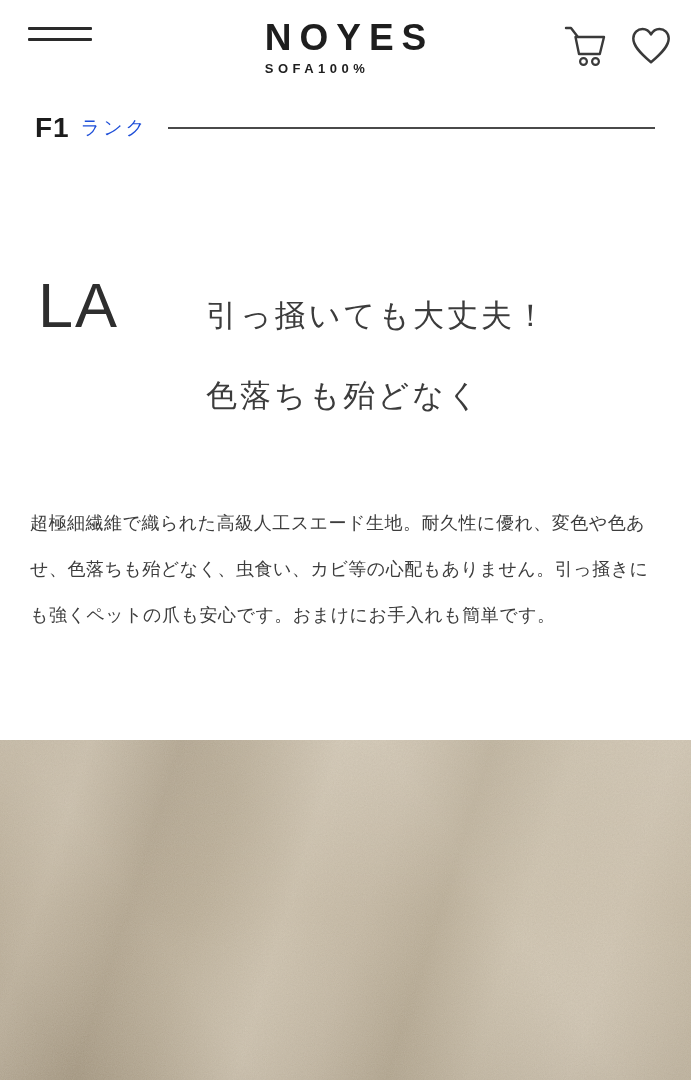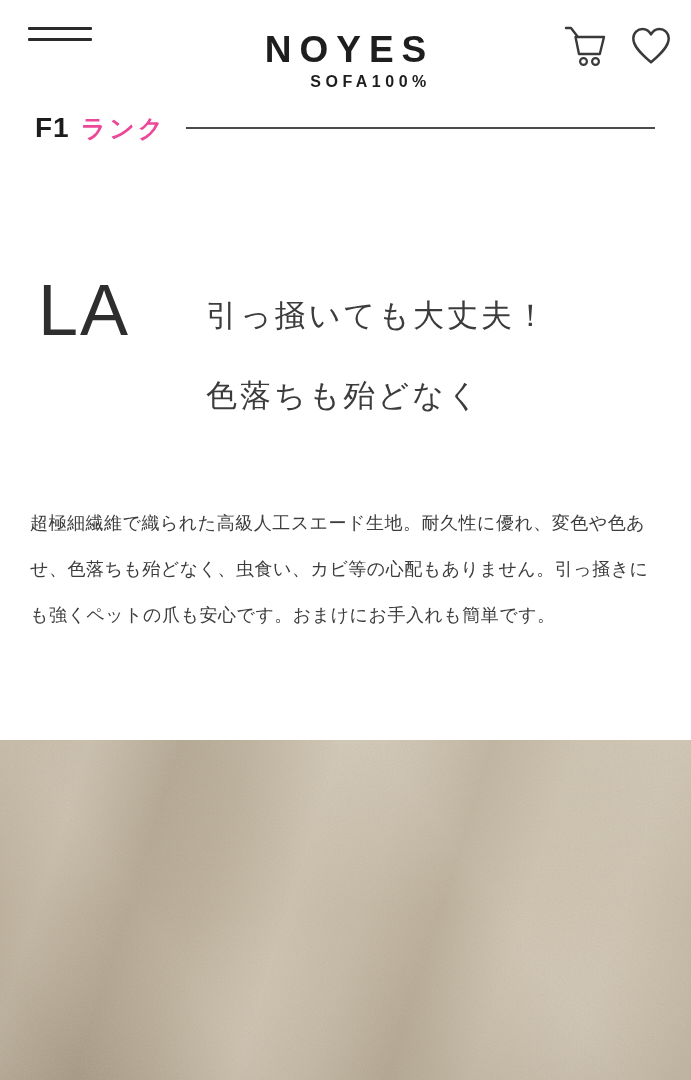--- a/index.html
+++ b/index.html
@@ -18,53 +18,53 @@
   .menu-btn{
     position:absolute;left:26px;top:24px;
     width:70px;height:28px;
     background:none;border:none;padding:0;cursor:pointer;
   }
   .menu-btn .bar{
     display:block;width:64px;height:3px;background:#2a2a2a;
     margin:0 0 8px 2px;border-radius:1px;
   }
   .logo{
-    position:absolute;left:50%;top:30px;transform:translateX(-50%);
-    text-align:right;cursor:pointer;
+    position:absolute;left:50%;top:18px;transform:translateX(-50%);
+    text-align:left;cursor:pointer;
   }
   .brand{
     font-size:37px;font-weight:800;letter-spacing:8px;
     color:#1e1e1e;line-height:1.1;white-space:nowrap;
     margin-right:-8px;
   }
   .tagline{
-    font-size:16px;font-weight:700;letter-spacing:4.5px;
+    font-size:13px;font-weight:700;letter-spacing:4.5px;
     color:#1e1e1e;margin-top:2px;margin-right:-4.5px;white-space:nowrap;
   }
   .header-actions{position:absolute;right:18px;top:24px;display:flex;gap:20px;}
   .icon-btn{background:none;border:none;padding:0;cursor:pointer;line-height:0;}
   .icon-btn svg{display:block;}
 
   
   .rank-row{
     display:flex;align-items:center;
     margin:12px 36px 0 35px;height:32px;text-align:right;
   }
   .rank-code{font-size:28px;font-weight:800;color:#1c1c1c;letter-spacing:1px;}
-  .rank-label{font-size:25px;font-weight:700;color:#ec4899;margin-left:11px;letter-spacing:3px;}
+  .rank-label{font-size:19px;font-weight:400;color:#1d4ed8;margin-left:11px;letter-spacing:3px;}
   .rank-rule{flex:1;height:2px;background:#4a4a4a;margin-left:20px;}
 
   
   .series-section{
     display:flex;align-items:flex-start;
     margin:130px 0 0 38px;
   }
   .series-block{width:150px;flex:none;}
   .series-code{
-    font-size:72px;font-weight:300;line-height:1.0;
+    font-size:63px;font-weight:300;line-height:1.0;
     color:#2e2e2e;letter-spacing:2px;
   }
   .series-label{
     font-size:17px;color:#3a3a3a;
     letter-spacing:9px;margin-top:12px;margin-left:2px;white-space:nowrap;
   }
   .headline{
     margin:0 0 0 18px;padding-top:2px;
     font-size:31px;font-weight:300;color:#3c3c3c;
     letter-spacing:3px;line-height:80px;

